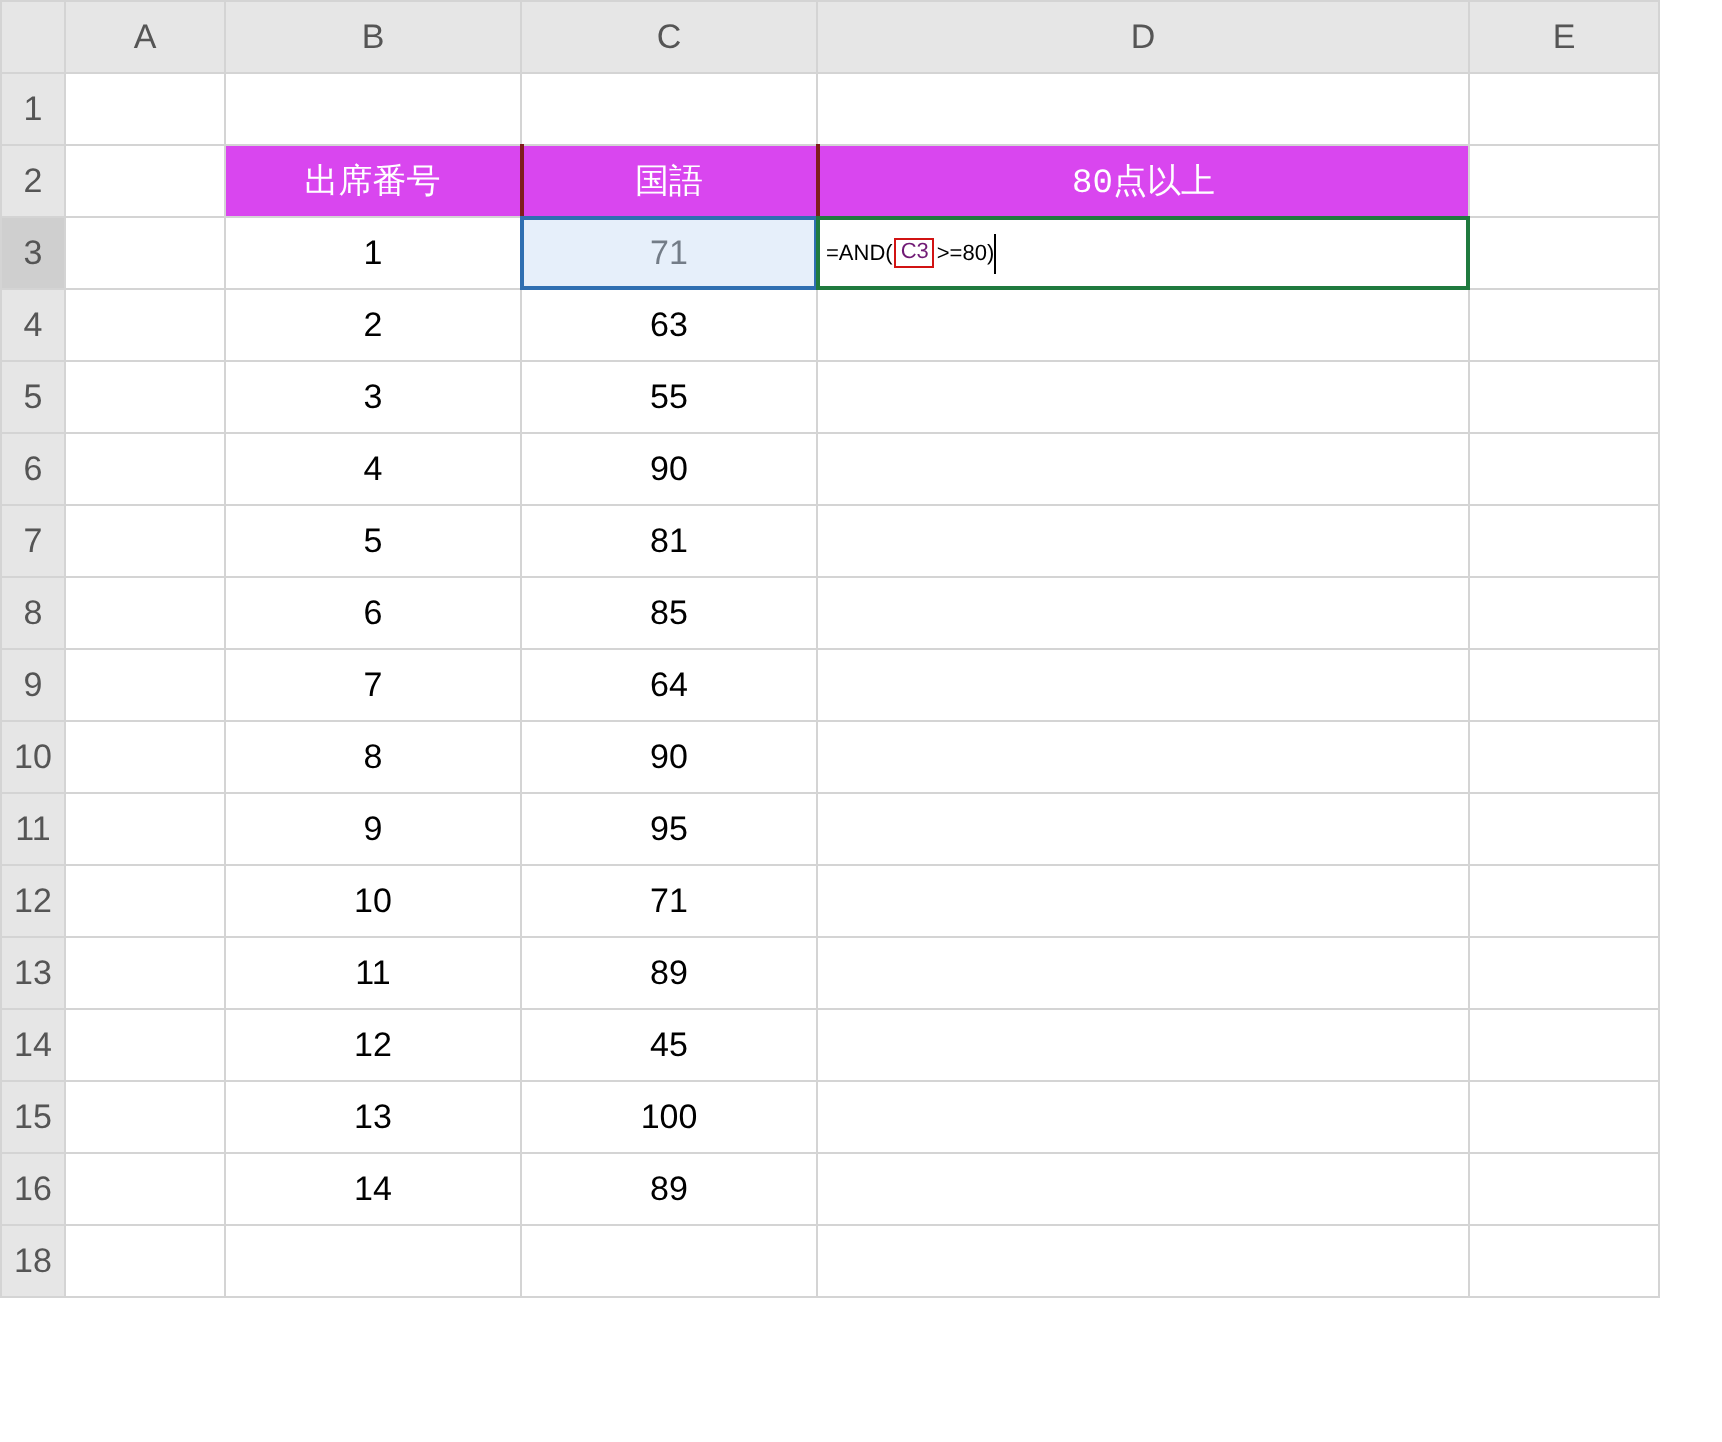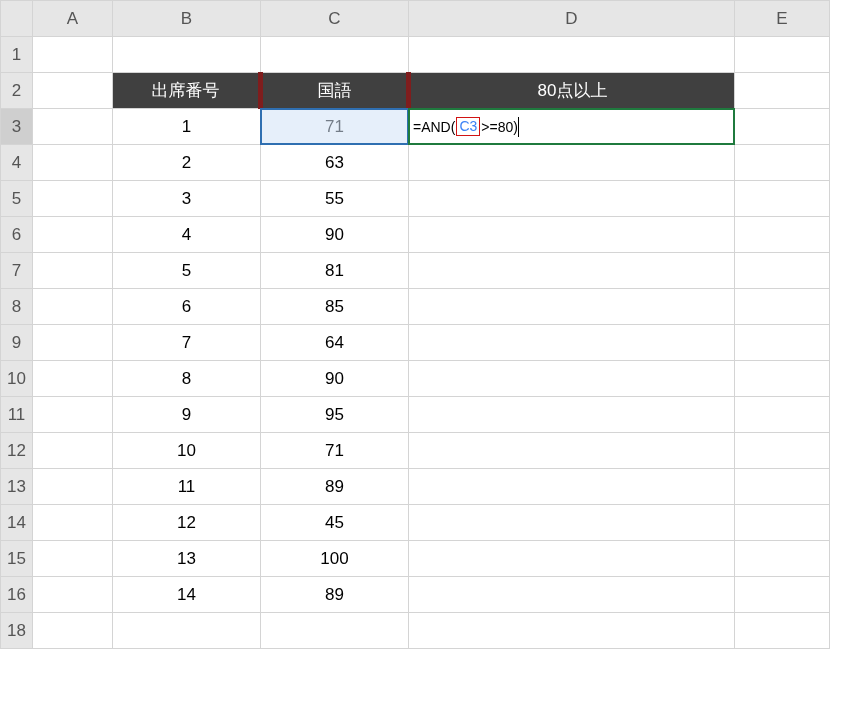--- a/index.html
+++ b/index.html
@@ -48,27 +48,27 @@
     .rowhead.active { background: #cfcfcf; }
     
     .col-A { width: 80px; }
     .col-B { width: 148px; }
     .col-C { width: 148px; }
     .col-D { width: 326px; }
     .col-E { width: 95px; }
 
     
     .thead-cell {
-      background: #404040;
+      background: #d946ef;
       color: #ffffff;
       text-align: center;
       border: 1px solid #ffffff;
       font-weight: normal;
     }
-    .thead-cell + .thead-cell { border-left: 5px solid #7f1d1d; }
+    .thead-cell + .thead-cell { border-left: 2px solid #7f1d1d; font-family: Liberation Mono, monospace; }
 
     
     .bordered {
       border: 1px solid #000;
     }
     .tc-center { text-align: center; }
     .tc-right  { text-align: center; padding-right: 3px; }
 
     
     .range-sel {
@@ -80,23 +80,23 @@
     }
     
     .editing {
       position: absolute;
       inset: -1px;
       border: 2px solid #1f7a3e;
       background: #ffffff;
       display: flex;
       align-items: center;
       padding-left: 3px;
-      font-size: 14px;
-    }
-    .editing .cellref { color: #3b82f6; }
+      font-size: 11px;
+    }
+    .editing .cellref { color: #701a75; }
     .editing .c3-box {
       display: inline-block;
       border: 1px solid #d11313;
       padding: 0 2px;
       margin: 0 1px;
       line-height: 1.2;
     }
     .editing .cursor {
       display: inline-block;
       width: 1px;

